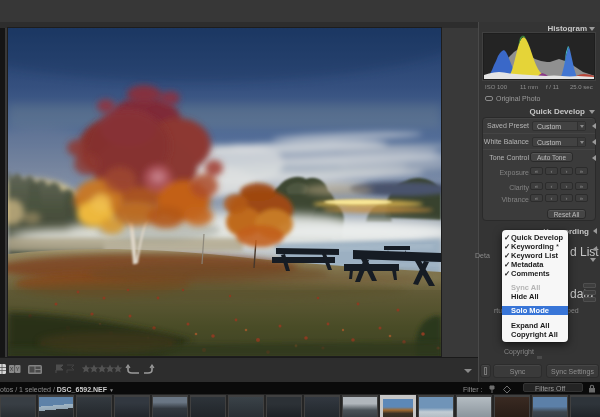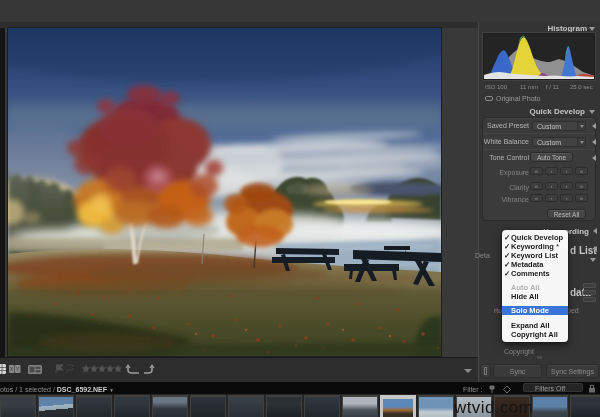--- a/index.html
+++ b/index.html
@@ -41,21 +41,21 @@
 .rowlab { font-size:7px; color:#b5b5b5; width:50px; text-align:right; left:0; }
 .rowlab.dim { color:#848484; }
 .hsep { left:4px; width:112px; height:1px; background:#292929; border-bottom:1px solid #444; }
 .drop { left:53px; width:54px; height:10px; background:#424242; border:1px solid #303030; border-radius:2px; font-size:7px; color:#c2c2c2; }
 .drop span { position:absolute; left:4px; top:0.5px; }
 .drop i { position:absolute; right:0; top:0; width:8px; height:100%; border-left:1px solid #303030; background:#3c3c3c; }
 .drop i:after { content:""; position:absolute; left:2px; top:3px; border-left:2px solid transparent; border-right:2px solid transparent; border-top:3px solid #8a8a8a; }
 .btn { background:#454545; border:1px solid #2a2a2a; border-radius:3px; font-size:6.5px; color:#bdbdbd; text-align:center; line-height:9px; box-shadow:inset 0 1px 0 #555; }
 .bgrp { left:51px; width:62px; height:8px; }
 .bgrp i { float:left; width:13px; height:8px; margin-right:2px; background:#3e3e3e; border:1px solid #2c2c2c; border-radius:2px; font-style:normal; font-size:6px; color:#909090; text-align:center; line-height:6px; }
-.frag { font-size:10px; font-weight:bold; color:#c6c6c6; }
+.frag { font-size:12px; font-weight:normal; color:#c6c6c6; }
 .frag.dim2 { font-size:7px; font-weight:normal; color:#8a8a8a; }
 .syncbtn { background:#3a3a3a; border:1px solid #2c2c2c; border-radius:3px; font-size:7px; color:#8e8e8e; text-align:center; box-shadow:inset 0 1px 0 #464646; }
 
 
 #menu { left:502px; top:230px; width:66px; height:112px; background:#f7f7f7; border-radius:4px; box-shadow:0 3px 9px rgba(0,0,0,0.55), 0 0 0 1px rgba(0,0,0,0.15); z-index:50; }
 .mi { position:absolute; left:9px; font-size:7.5px; font-weight:bold; color:#1a1a1a; white-space:nowrap; }
 .mi .chk { position:absolute; left:-7px; top:0; }
 #solorow { position:absolute; left:0; top:76px; width:66px; height:8.5px; background:#3875d7; }
 
 #watermark { left:454px; top:398px; font-size:17px; color:#141414; z-index:60; letter-spacing:0.4px; }
@@ -512,21 +512,20 @@
       </div>
     <div class="abs syncbtn" style="left:14px; top:342px; width:49px; height:14px; line-height:14px;">Sync</div>
     <div class="abs syncbtn" style="left:67px; top:342px; width:53px; height:14px; line-height:14px;">Sync Settings</div>
   </div>
   <div class="abs" id="menu">
     <div class="mi" style="top:3px;"><span class="chk">✓</span>Quick Develop</div>
     <div class="mi" style="top:12px;"><span class="chk">✓</span>Keywording <span style="font-weight:normal">*</span></div>
     <div class="mi" style="top:21px;"><span class="chk">✓</span>Keyword List</div>
     <div class="mi" style="top:30px;"><span class="chk">✓</span>Metadata</div>
     <div class="mi" style="top:39px;"><span class="chk">✓</span>Comments</div>
-    <div class="mi" style="top:53px; color:#b4b4b4;">Auto All</div>
+    <div class="mi" style="top:53px; color:#b4b4b4;">Sync All</div>
     <div class="mi" style="top:62px;">Hide All</div>
     <div id="solorow"></div>
     <div class="mi" style="top:76px; color:#ffffff; z-index:2;">Solo Mode</div>
     <div class="mi" style="top:91px;">Expand All</div>
     <div class="mi" style="top:100px;">Copyright All</div>
   </div>
-  <div class="abs" id="watermark">wtvid.com</div>
 </div>
 
 </body></html>

